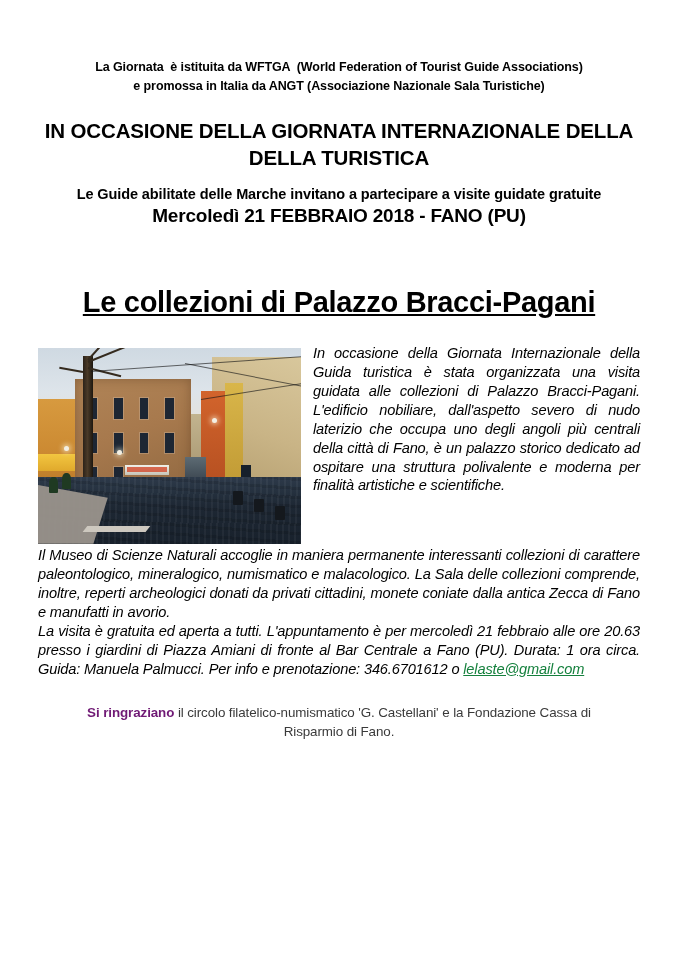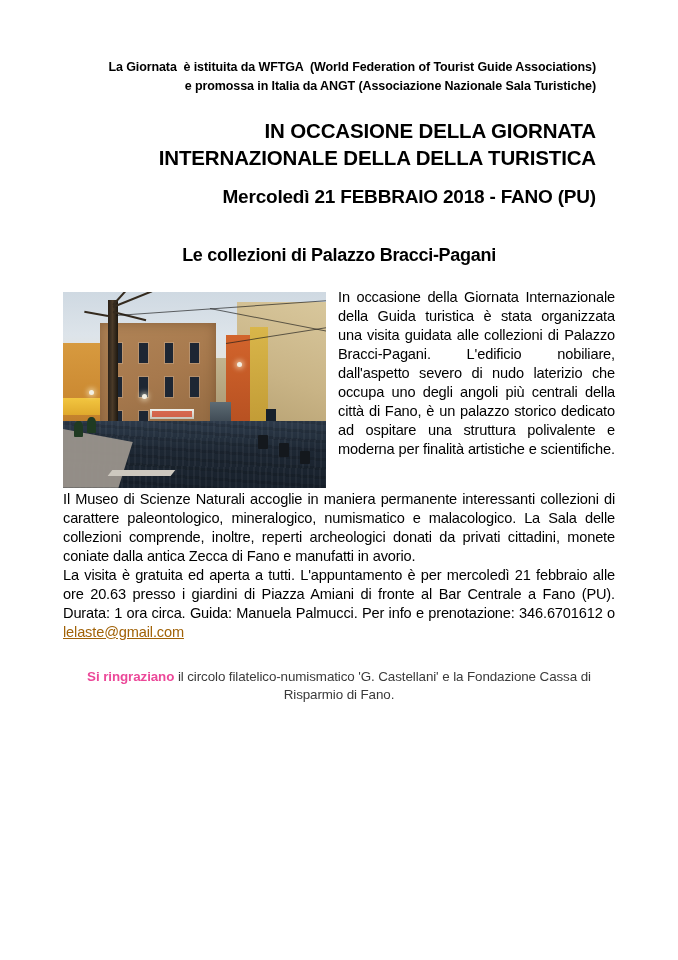--- a/index.html
+++ b/index.html
@@ -19,23 +19,23 @@
   .poster {
     position: relative;
     width: 678px;
     height: 960px;
     background: #ffffff;
     box-sizing: border-box;
   }
 
   
   .header-block {
-    padding: 0 82px;
+    padding: 0 42px;
     margin-top: 58px;
-    text-align: right;
+    text-align: center;
   }
   .promo-line {
     font-size: 12.5px;
     font-weight: bold;
     line-height: 1.55;
     letter-spacing: -0.1px;
     white-space: pre-wrap;
   }
   .main-heading {
     margin-top: 20px;
@@ -45,41 +45,42 @@
     letter-spacing: -0.15px;
   }
   .subtitle-line {
     margin-top: 13px;
     font-size: 14.5px;
     font-weight: bold;
     line-height: 1.35;
     letter-spacing: -0.1px;
   }
   .date-line {
-    margin-top: 12px;
     font-size: 19px;
     font-weight: bold;
     line-height: 1.3;
     letter-spacing: -0.2px;
   }
 
   
   .poster-title {
-    margin-top: 36px;
+    margin-top: 56px;
     text-align: center;
-    font-size: 18px;
+    font-size: 29px;
     font-weight: bold;
     letter-spacing: -0.3px;
     line-height: 1.2;
+    text-decoration: underline;
   }
 
   
   .content {
     margin-top: 21px;
-    padding: 0 63px;
+    padding: 0 38px;
+    font-style: italic;
   }
   .intro-wrap::after {
     content: "";
     display: block;
     clear: both;
   }
 
   .photo-figure {
     float: left;
     width: 263px;
@@ -242,49 +243,50 @@
     margin: 0;
   }
   .para + .para {
     margin-top: 0;
   }
   .para-spaced {
     margin-top: 16px;
   }
   .email-link {
     text-decoration: underline;
-    color: #a16207;
+    color: #15803d;
   }
 
   
   .footer {
     margin-top: 26px;
     padding: 0 62px;
     text-align: center;
     font-size: 13.4px;
     line-height: 1.35;
     letter-spacing: -0.1px;
     color: #3a3a3a;
   }
   .footer .emph {
-    color: #ec4899;
+    color: #701a75;
     font-weight: 600;
   }
 </style>
 </head>
 <body>
 
 <div class="poster">
 
   <div class="header-block">
     <div class="promo-line">La Giornata  è istituita da WFTGA  (World Federation of Tourist Guide Associations)</div>
     <div class="promo-line">e promossa in Italia da ANGT (Associazione Nazionale Sala Turistiche)</div>
 
     <h1 class="main-heading">IN OCCASIONE DELLA GIORNATA INTERNAZIONALE DELLA DELLA TURISTICA</h1>
 
+    <div class="subtitle-line">Le Guide abilitate delle Marche invitano a partecipare a visite guidate gratuite</div>
 
     <div class="date-line">Mercoledì 21 FEBBRAIO 2018 - FANO (PU)</div>
   </div>
 
   <h2 class="poster-title">Le collezioni di Palazzo Bracci-Pagani</h2>
 
   <div class="content">
 
     <div class="intro-wrap">
 

